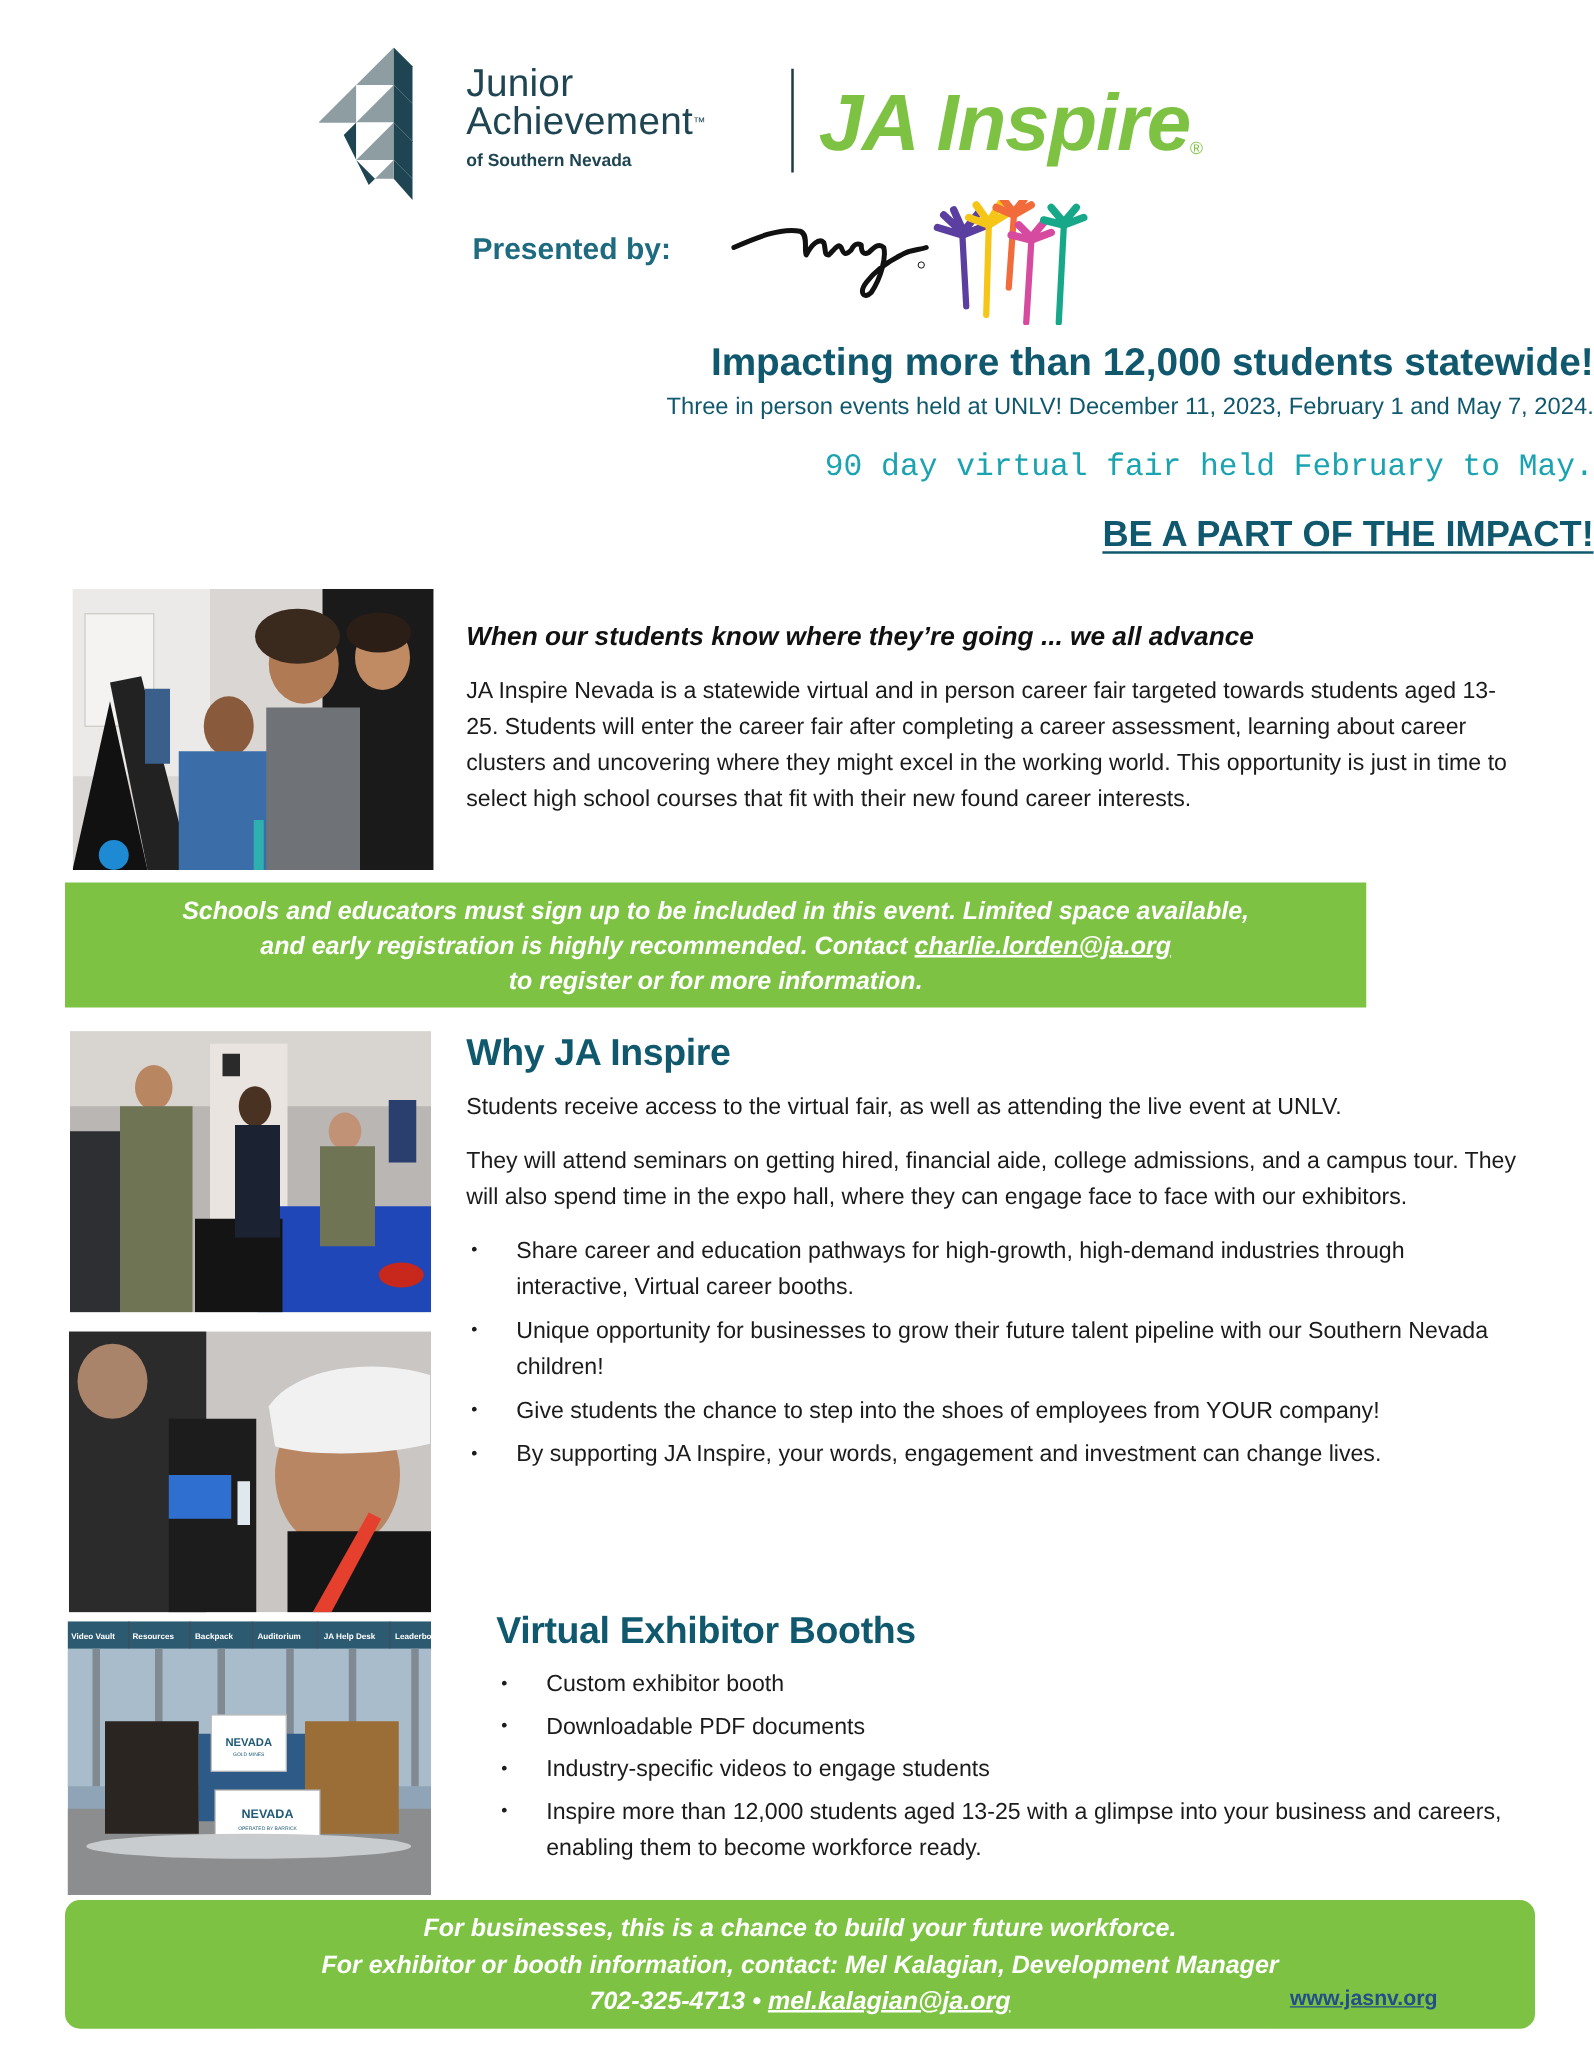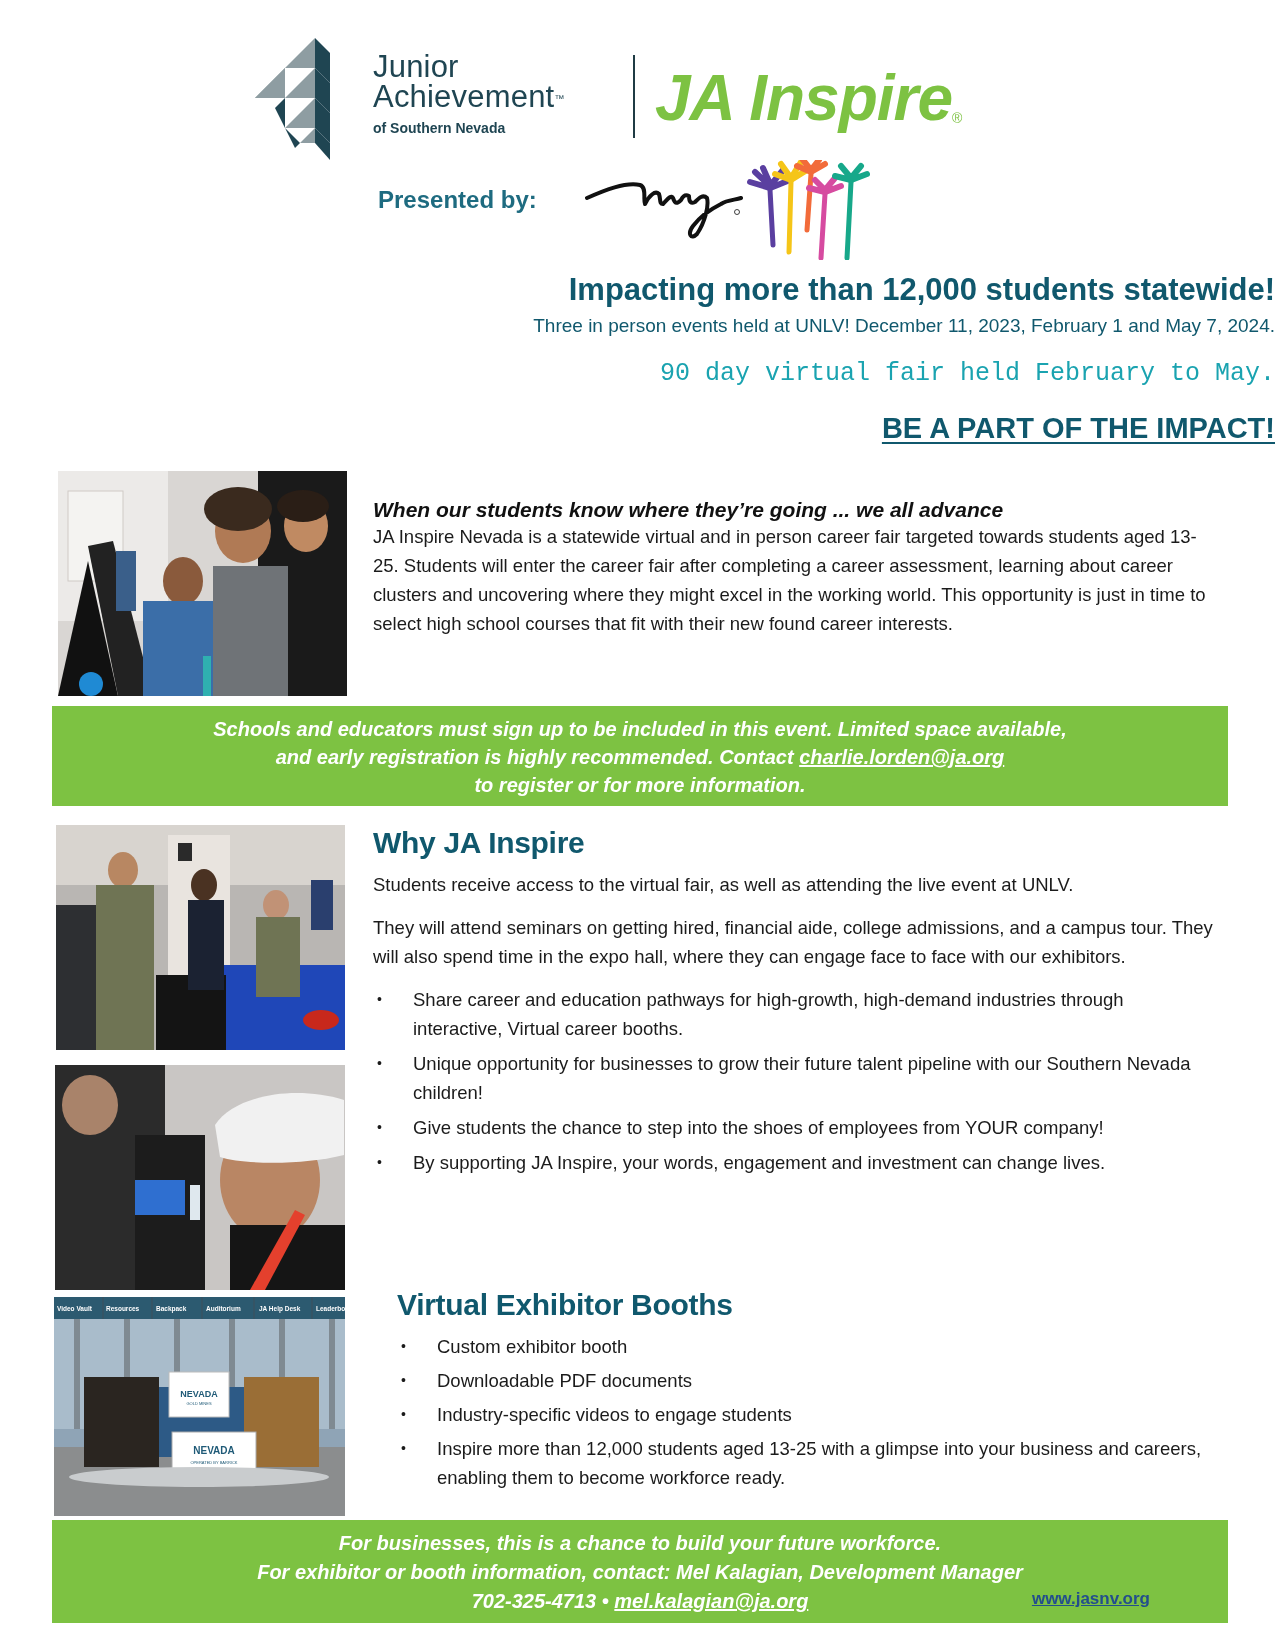--- a/index.html
+++ b/index.html
@@ -29,27 +29,27 @@
 
   
   .photo { overflow: hidden; }
   #photo-1 { left: 58px; top: 471px; width: 289px; height: 225px; }
   #photo-2 { left: 56px; top: 825px; width: 289px; height: 225px; }
   #photo-3 { left: 55px; top: 1065px; width: 290px; height: 225px; }
   #photo-4 { left: 54px; top: 1297px; width: 291px; height: 222px; }
 
   
   #intro { left: 373px; top: 498px; width: 840px; }
-  #intro-title { font-size: 21px; font-weight: bold; font-style: italic; color: #111; margin-bottom: 0; }
+  #intro-title { font-size: 21px; font-weight: bold; font-style: italic; color: #111; margin-bottom: 15px; }
   #intro-body { font-size: 18.5px; line-height: 29px; color: #1b1b1b; }
 
   
   .green-band { background: #7dc242; color: #fff; text-align: center; font-weight: bold; font-style: italic; }
-  #band-schools { left: 52px; top: 706px; width: 1176px; height: 100px; padding-top: 9px; font-size: 20px; line-height: 28px; }
-  #band-business { left: 52px; top: 1520px; width: 1176px; height: 103px; padding-top: 9px; font-size: 20px; line-height: 29px; }
+  #band-schools { left: 52px; top: 706px; width: 1041px; height: 100px; padding-top: 9px; font-size: 20px; line-height: 28px; }
+  #band-business { left: 52px; top: 1520px; width: 1176px; height: 103px; padding-top: 9px; font-size: 20px; line-height: 29px; border-radius: 12px; }
   .green-band a { color: #fff; text-decoration: underline; }
   #website-link { position: absolute; right: 78px; bottom: 10px; font-size: 17px; color: #234e8c; font-style: normal; text-decoration: underline; }
 
   
   #why-section { left: 373px; top: 826px; width: 845px; }
   .section-title { font-size: 30px; font-weight: bold; color: #10586d; margin-bottom: 10px; letter-spacing: -0.3px; }
   .para { font-size: 18.5px; line-height: 29px; color: #1b1b1b; margin-bottom: 14px; }
   ul.bullets { list-style: none; }
   ul.bullets li { position: relative; padding-left: 40px; font-size: 18.5px; line-height: 29px; color: #1b1b1b; margin-bottom: 6px; }
   ul.bullets li .dot { position: absolute; left: 4px; top: 0; font-size: 14px; }

